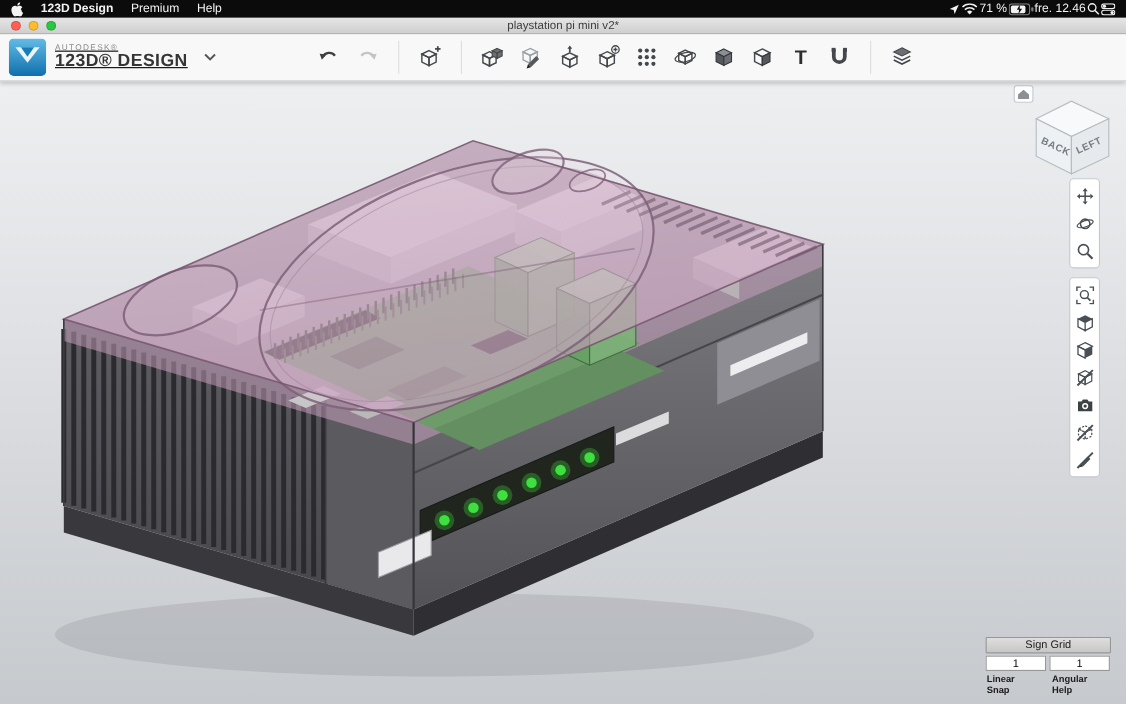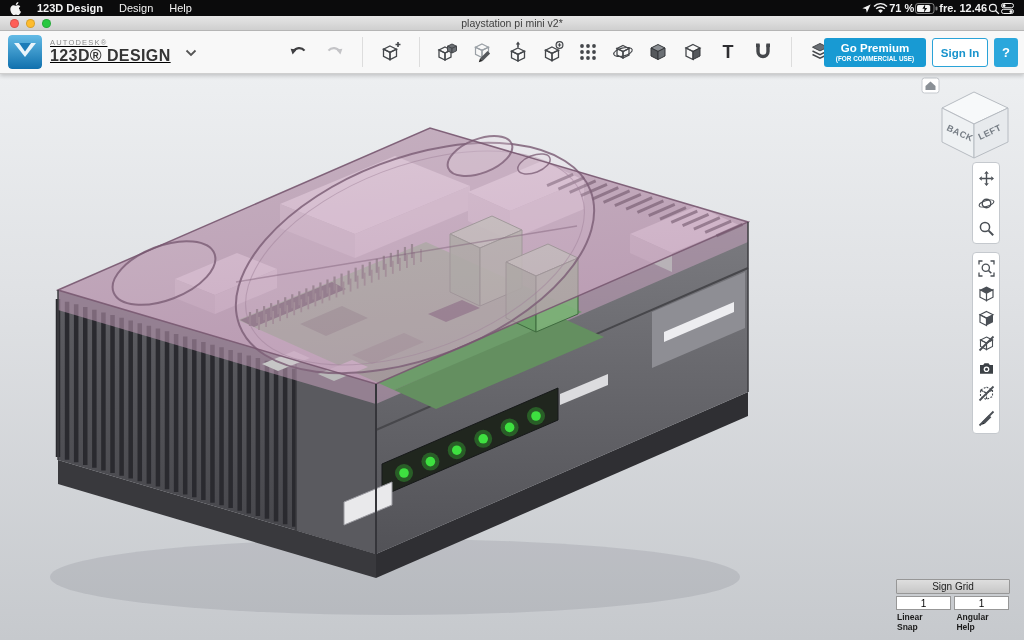--- a/index.html
+++ b/index.html
@@ -4,21 +4,21 @@
 <style>
   * { margin:0; padding:0; box-sizing:border-box; }
   html,body { width:1024px; height:640px; overflow:hidden; }
   body { position:relative; font-family:"Liberation Sans", sans-serif; background:#c9ccd1; }
 
   
   .menubar { position:absolute; top:0; left:0; right:0; height:16px; background:#0b0b0c;
     display:flex; align-items:center; justify-content:space-between; padding:0 10px;
     color:#f2f2f2; font-size:11px; z-index:50; }
   .menubar .mleft { display:flex; align-items:center; gap:16px; }
-  .menubar .mright { display:flex; align-items:center; gap:1px;font-weight:bold; }
+  .menubar .mright { display:flex; align-items:flex-start; gap:1px; }
   .menubar .appname { font-weight:bold; }
   .menubar span, .menubar svg { display:inline-block; vertical-align:middle; }
 
   
   .titlebar { position:absolute; top:16px; left:0; right:0; height:15px;
     background:linear-gradient(#e6e6e6,#cfcfcf); border-bottom:1px solid #b5b5b5;
     display:flex; align-items:center; justify-content:center; font-size:10.5px; color:#3d3d3d; z-index:49; }
   .traffic { position:absolute; left:10px; top:3px; display:flex; gap:7px; }
   .traffic span { width:9px; height:9px; border-radius:50%; border:0.5px solid rgba(0,0,0,0.15); }
   .t-red{background:#ff5f57}.t-yellow{background:#febc2e}.t-green{background:#28c840}
@@ -74,21 +74,21 @@
 <body>
 
 <div class="menubar">
   <div class="mleft">
     <span>
       <svg width="11" height="13" viewBox="0 0 17 20">
           <path fill="#f2f2f2" d="M11.9 3.2c.7-.9 1.2-2.1 1-3.2-1 .1-2.2.7-2.9 1.6-.6.8-1.2 2-1 3.1 1.1.1 2.2-.6 2.9-1.5zm1.9 7.4c0-2.4 2-3.6 2.1-3.7-1.1-1.7-2.9-1.9-3.5-1.9-1.5-.2-2.9.9-3.7.9-.8 0-1.9-.9-3.2-.9C3.9 5 2.3 6 1.4 7.5c-1.8 3.1-.5 7.7 1.3 10.2.9 1.2 1.9 2.6 3.2 2.6 1.3-.1 1.8-.8 3.3-.8 1.5 0 2 .8 3.3.8 1.4 0 2.3-1.3 3.1-2.5 1-1.4 1.4-2.8 1.4-2.9-.1-.1-2.7-1.1-2.2-4.3z"></path>
         </svg>
     </span>
     <span class="appname">123D Design</span>
-    <span>Design</span>
+    <span>Premium</span>
     <span>Help</span>
   </div>
   <div class="mright">
     <span>
       <svg width="11" height="11" viewBox="0 0 16 16">
           <path d="M2 7.5 L14 2 L8.5 14 L7.2 8.8 Z" fill="#f2f2f2"></path>
         </svg>
     </span>
     <span>
       <svg width="15" height="11" viewBox="0 0 16 12">
@@ -285,28 +285,20 @@
     <div class="tsep"></div>
     <button class="tbtn">
       <svg width="22" height="22" viewBox="0 0 22 22">
           <path d="M11 2.5 L18.5 6.2 L11 9.9 L3.5 6.2 Z" fill="#6b6f74" stroke="#44474b" stroke-width="1"></path>
           <path d="M3.5 10 L11 13.7 L18.5 10" fill="none" stroke="#44474b" stroke-width="1.4"></path>
           <path d="M3.5 13.5 L11 17.2 L18.5 13.5" fill="none" stroke="#44474b" stroke-width="1.4"></path>
         </svg>
     </button>
   </div>
 
-  <div class="tb-right">
-    <button class="premium">
-      <span>Go Premium</span>
-      <span class="sub">(FOR COMMERCIAL USE)</span>
-    </button>
-    <button class="signin">Sign In</button>
-    <button class="helpbtn">?</button>
-  </div>
 </div>
 
 <div class="canvas">
 
   
   <svg id="model" viewBox="0 0 1024 566" width="1024" height="566">
     <defs>
       <linearGradient id="gTop" x1="0" y1="0" x2="0.3" y2="1">
         <stop offset="0" stop-color="rgba(226,192,216,0.52)"></stop>
         <stop offset="1" stop-color="rgba(197,150,185,0.62)"></stop>

